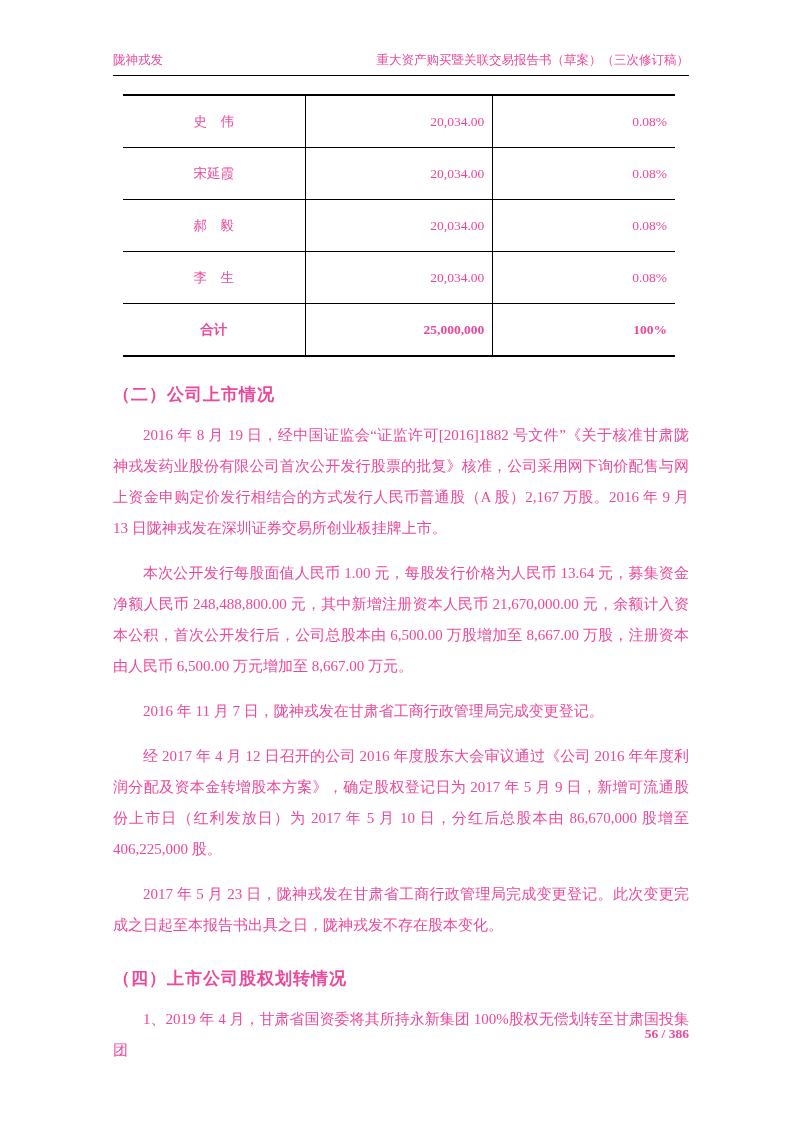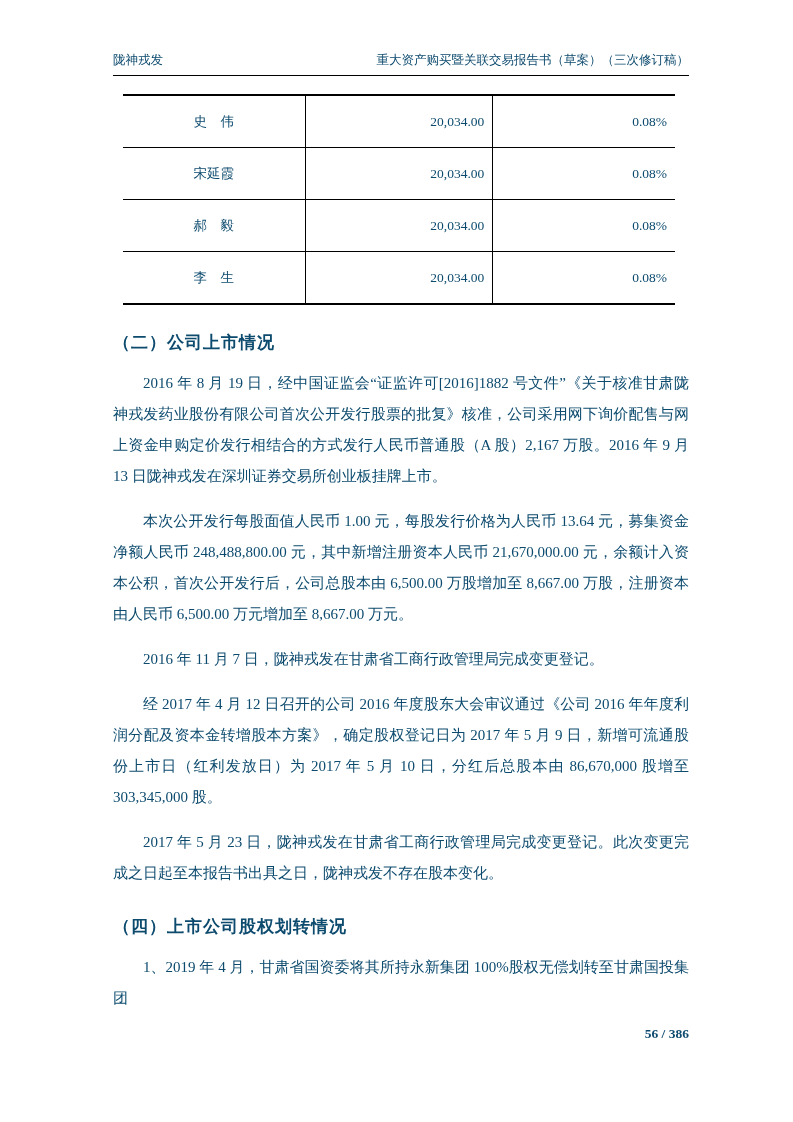--- a/index.html
+++ b/index.html
@@ -1,21 +1,21 @@
 <!DOCTYPE html>
 <html><head>
 <meta charset="utf-8">
 <style>
   html, body { margin: 0; padding: 0; background: #ffffff; }
   .page {
     position: relative;
     width: 793px;
     height: 1122px;
     background: #ffffff;
-    color: #0c4a6e;
+    color: #ec4899;
     font-family: "Liberation Serif", "DejaVu Serif", serif;
     overflow: hidden;
     box-sizing: border-box;
   }
   .content {
     position: absolute;
     left: 113px;
     top: 52px;
     width: 576px;
   }
@@ -104,29 +104,34 @@
         <tr>
           <td class="c-name">郝　毅</td>
           <td class="c-val">20,034.00</td>
           <td class="c-pct">0.08%</td>
         </tr>
         <tr>
           <td class="c-name">李　生</td>
           <td class="c-val">20,034.00</td>
           <td class="c-pct">0.08%</td>
         </tr>
+        <tr class="total-row">
+          <td class="c-name">合计</td>
+          <td class="c-val">25,000,000</td>
+          <td class="c-pct">100%</td>
+        </tr>
       </tbody>
     </table>
 
     <h2 class="sec-heading">（二）公司上市情况</h2>
     <p class="body-para">2016 年 8 月 19 日，经中国证监会“证监许可[2016]1882 号文件”《关于核准甘肃陇神戎发药业股份有限公司首次公开发行股票的批复》核准，公司采用网下询价配售与网上资金申购定价发行相结合的方式发行人民币普通股（A 股）2,167 万股。2016 年 9 月 13 日陇神戎发在深圳证券交易所创业板挂牌上市。</p>
     <p class="body-para">本次公开发行每股面值人民币 1.00 元，每股发行价格为人民币 13.64 元，募集资金净额人民币 248,488,800.00 元，其中新增注册资本人民币 21,670,000.00 元，余额计入资本公积，首次公开发行后，公司总股本由 6,500.00 万股增加至 8,667.00 万股，注册资本由人民币 6,500.00 万元增加至 8,667.00 万元。</p>
     <p class="body-para">2016 年 11 月 7 日，陇神戎发在甘肃省工商行政管理局完成变更登记。</p>
 
-    <p class="body-para">经 2017 年 4 月 12 日召开的公司 2016 年度股东大会审议通过《公司 2016 年年度利润分配及资本金转增股本方案》，确定股权登记日为 2017 年 5 月 9 日，新增可流通股份上市日（红利发放日）为 2017 年 5 月 10 日，分红后总股本由 86,670,000 股增至 303,345,000 股。</p>
+    <p class="body-para">经 2017 年 4 月 12 日召开的公司 2016 年度股东大会审议通过《公司 2016 年年度利润分配及资本金转增股本方案》，确定股权登记日为 2017 年 5 月 9 日，新增可流通股份上市日（红利发放日）为 2017 年 5 月 10 日，分红后总股本由 86,670,000 股增至 406,225,000 股。</p>
     <p class="body-para">2017 年 5 月 23 日，陇神戎发在甘肃省工商行政管理局完成变更登记。此次变更完成之日起至本报告书出具之日，陇神戎发不存在股本变化。</p>
 
     <h2 class="sec-heading">（四）上市公司股权划转情况</h2>
     <p class="body-para">1、2019 年 4 月，甘肃省国资委将其所持永新集团 100%股权无偿划转至甘肃国投集团</p>
 
   </div>
 
   <div class="page-footer">56 / 386</div>
 </div>
 

